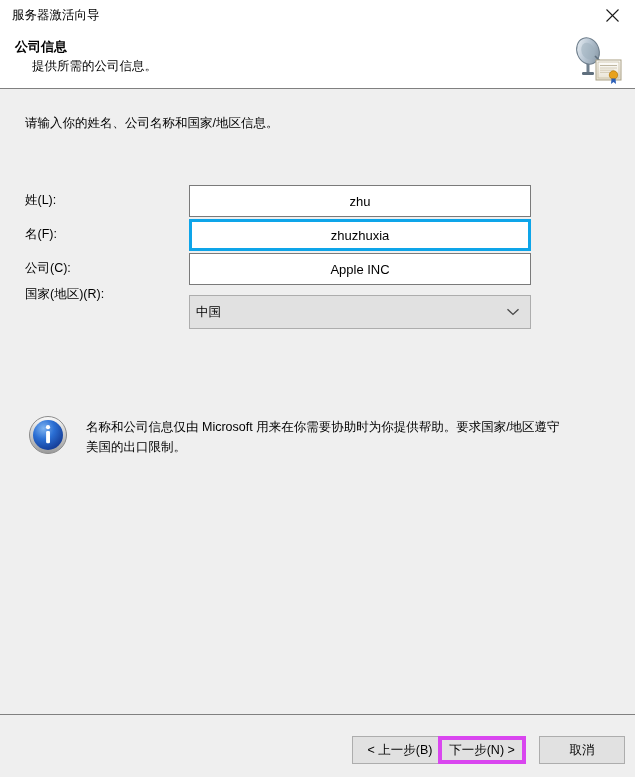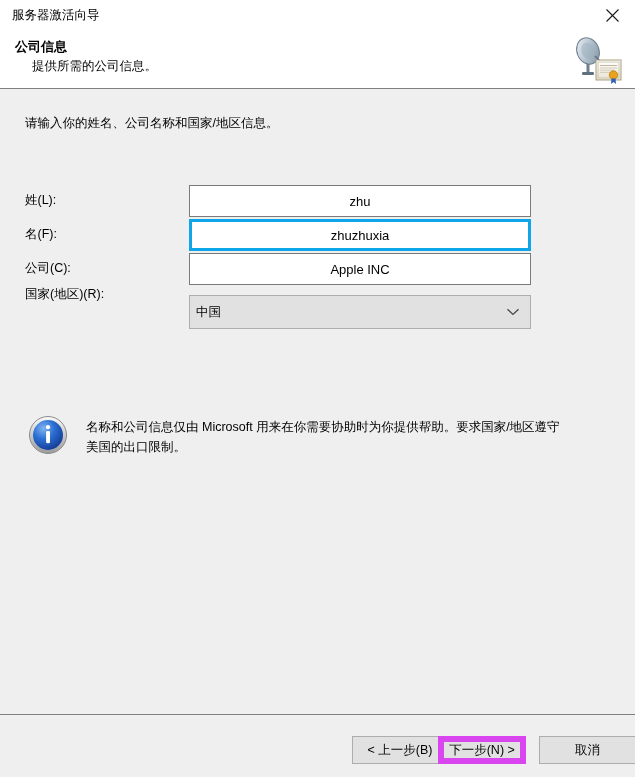--- a/index.html
+++ b/index.html
@@ -199,24 +199,24 @@
     display: flex;
     align-items: center;
     justify-content: center;
     cursor: default;
     white-space: nowrap;
     padding: 0;
   }
   #btn-back  { left: 352px; width: 96px; }
   #btn-next  {
     left: 438px; width: 88px;
-    border: 6px solid #d946ef;
+    border: 4px solid #d946ef;
     background: #e1e1e1;
   }
-  #btn-cancel { left: 539px; width: 97px; }
+  #btn-cancel { left: 539px; width: 86px; }
 </style>
 </head>
 <body>
 
 <div id="titlebar">
   <div id="titlebar-text">服务器激活向导</div>
   <div id="close-button">
     <span>
       <svg width="13" height="13" viewBox="0 0 13 13" aria-hidden="true">
         <line x1="0.5" y1="0.5" x2="12.5" y2="12.5" stroke="#1a1a1a" stroke-width="1.1"></line>

